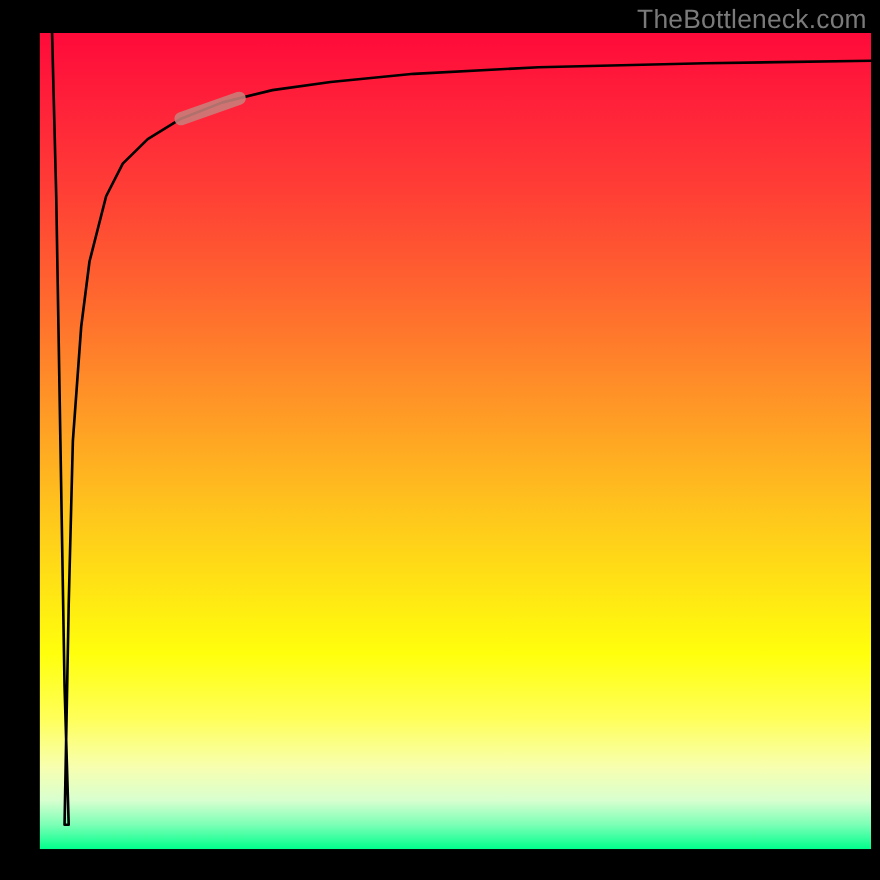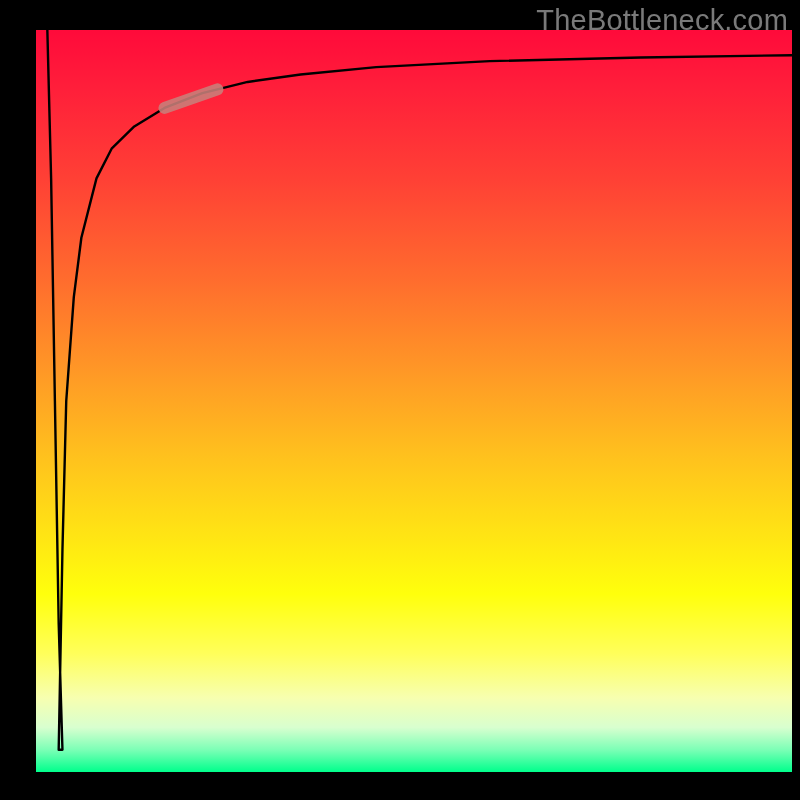--- a/index.html
+++ b/index.html
@@ -9,21 +9,21 @@
     background: #000;
     position: relative;
     font-family: Arial, Helvetica, sans-serif;
     overflow: hidden;
   }
   .attribution {
     position: absolute;
     top: 4px;
     right: 12px;
     color: #7a7a7a;
-    font-size: 29px;
+    font-size: 24px;
     font-weight: 400;
     letter-spacing: 0.2px;
     z-index: 10;
   }
   .plot-area {
     position: absolute;
     left: 36px;
     top: 30px;
     width: 756px;
     height: 742px;

